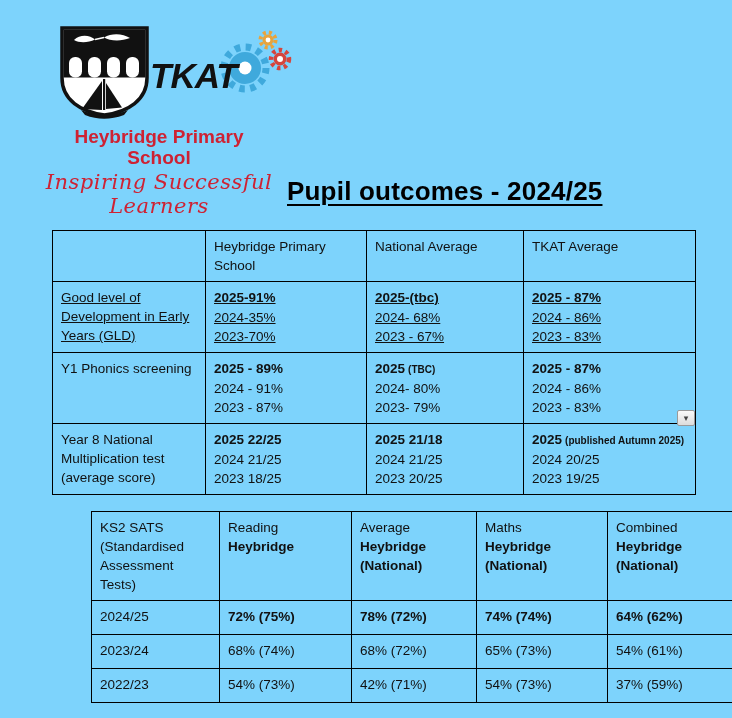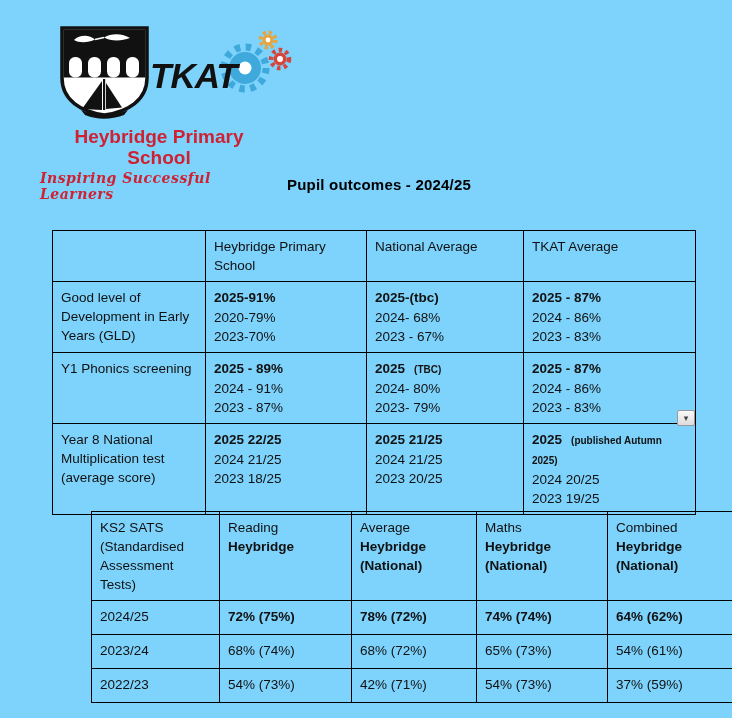--- a/index.html
+++ b/index.html
@@ -10,42 +10,42 @@
   }
 
   
   .logo-svg { position:absolute; left:58px; top:24px; width:240px; height:96px; }
   .school-name {
     position:absolute; left:44px; top:126px; width:230px;
     text-align:center; font-size:19px; font-weight:bold; line-height:21px;
     color:#CE2233;
   }
   .tagline {
-    position:absolute; left:40px; top:170px; width:238px; text-align:left;
-    font-family:"DejaVu Serif", serif; font-style:italic; font-weight:bold;
-    font-size:14px; color:#CE2233; letter-spacing:0.5px;
+    position:absolute; left:40px; top:170px; width:238px; text-align:center;
+    font-family:"DejaVu Serif", serif; font-style:italic; font-weight:normal;
+    font-size:21px; color:#CE2233; letter-spacing:0.5px;
   }
 
   
   .page-title {
     position:absolute; left:287px; top:176px;
-    font-size:15px; font-weight:bold; color:#000;
-    text-decoration-thickness:2px; text-underline-offset:4px;
+    font-size:26px; font-weight:bold; color:#000;
+    text-decoration:underline; text-decoration-thickness:2px; text-underline-offset:4px;
     letter-spacing:0.2px;
   }
 
   
   table { border-collapse:collapse; table-layout:fixed; font-size:13.5px; line-height:19px; }
   td { border:1.5px solid #000; vertical-align:top; padding:6px 8px; }
   .b { font-weight:bold; }
-  .sfx { font-weight:bold; font-size:10px; margin-left:9px; }
+  .sfx { font-weight:bold; font-size:10px; margin-left:3px; }
 
   .t1 { position:absolute; left:52px; top:230px; width:643px; }
   .t1 .head td { height:50px; }
-  .t1 .r1 td { height:64px; }
+  .t1 .r1 td { height:64px;text-decoration:underline; }
   .t1 .r2 td { height:65px; }
   .t1 .r3 td { height:71px; }
 
   .t2 { position:absolute; left:51px; top:511px; width:652px;margin-left:40px; }
   .t2 .head td { height:86px; }
   .t2 .dr td { height:34px; }
 
   
   .dd-btn {
     position:absolute; left:677px; top:410px; width:18px; height:16px;
@@ -114,21 +114,21 @@
       <td></td>
       <td>Heybridge Primary School</td>
       <td>National Average</td>
       <td>TKAT Average</td>
     </tr>
 
     <tr class="r1">
       <td>Good level of Development in Early Years  (GLD)</td>
       <td>
         <div class="b"><span>2025-91%</span><span class="sfx"></span></div>
-        <div>2020-79%</div>
+        <div>2024-35%</div>
         <div>2023-70%</div>
       </td>
       <td>
         <div class="b"><span>2025-(tbc)</span><span class="sfx"></span></div>
         <div>2024- 68%</div>
         <div>2023 - 67%</div>
       </td>
       <td>
         <div class="b"><span>2025 - 87%</span><span class="sfx"></span></div>
         <div>2024 - 86%</div>
@@ -156,21 +156,21 @@
     </tr>
 
     <tr class="r3">
       <td>Year 8 National Multiplication test (average score)</td>
       <td>
         <div class="b"><span>2025 22/25</span><span class="sfx"></span></div>
         <div>2024 21/25</div>
         <div>2023 18/25</div>
       </td>
       <td>
-        <div class="b"><span>2025 21/25</span><span class="sfx"></span></div>
+        <div class="b"><span>2025 21/18</span><span class="sfx"></span></div>
         <div>2024 21/25</div>
         <div>2023 20/25</div>
       </td>
       <td>
         <div class="b"><span>2025</span><span class="sfx">(published Autumn 2025)</span></div>
         <div>2024 20/25</div>
         <div>2023 19/25</div>
       </td>
     </tr>
   </tbody>

